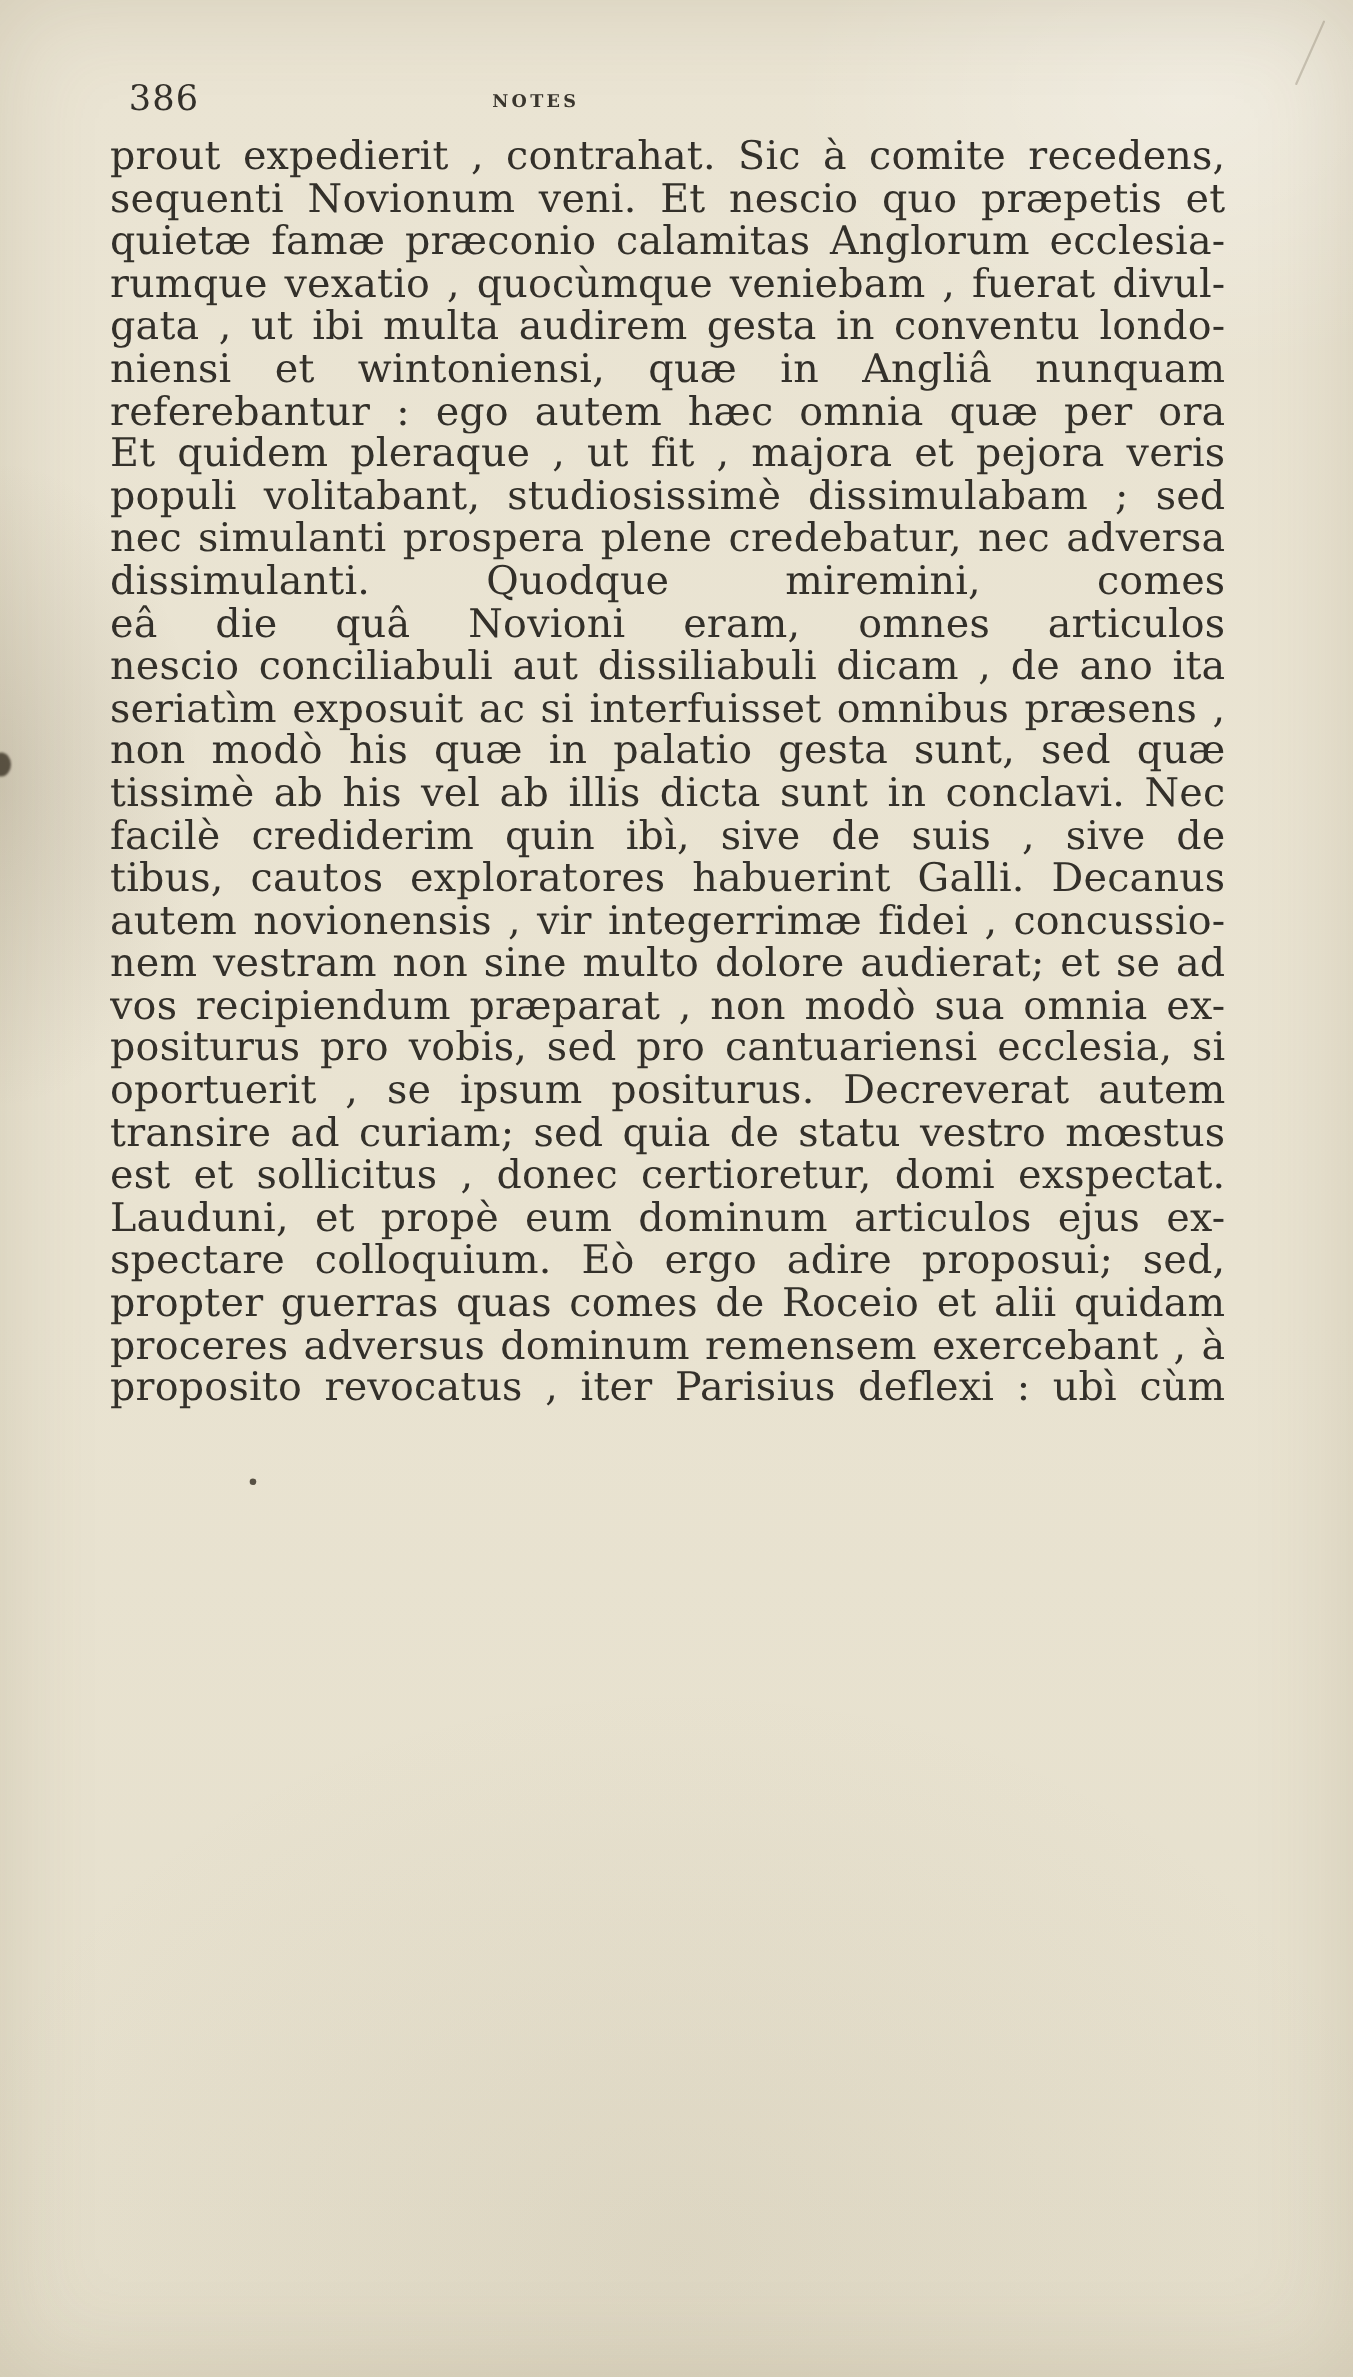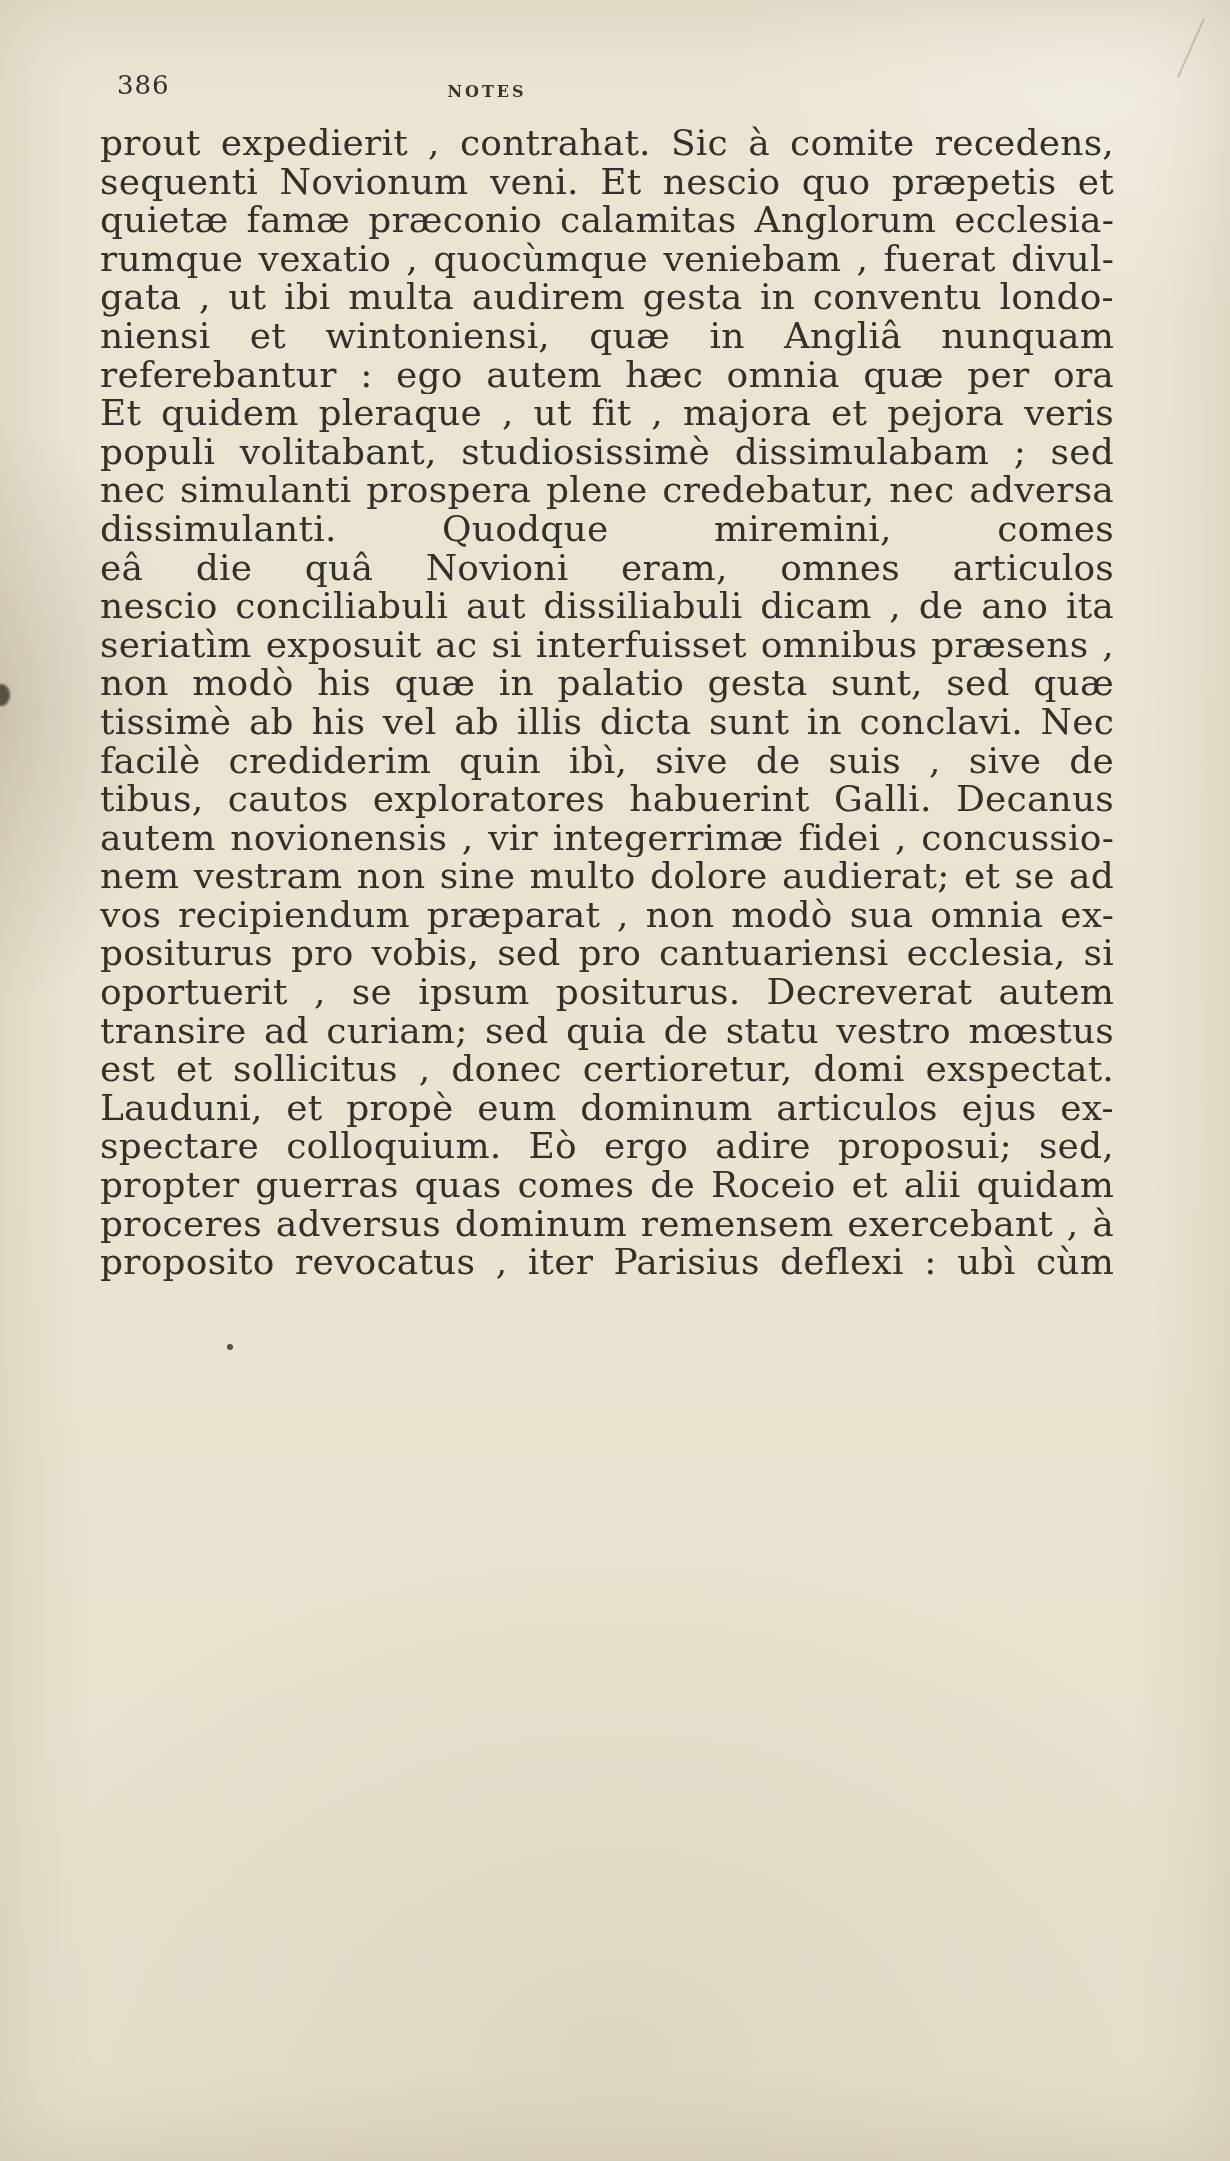--- a/index.html
+++ b/index.html
@@ -29,21 +29,21 @@
     position: absolute;
     top: 70px;
     left: 115px;
     width: 1014px;
     height: 44px;
   }
   .pagenum {
     position: absolute;
     left: 2px;
     top: 0;
-    font-size: 26px;
+    font-size: 32px;
     letter-spacing: 1px;
   }
   .running-head {
     position: absolute;
     left: 0;
     right: 270px;
     top: 12px;
     text-align: center;
     font-size: 16px;
     font-weight: bold;

